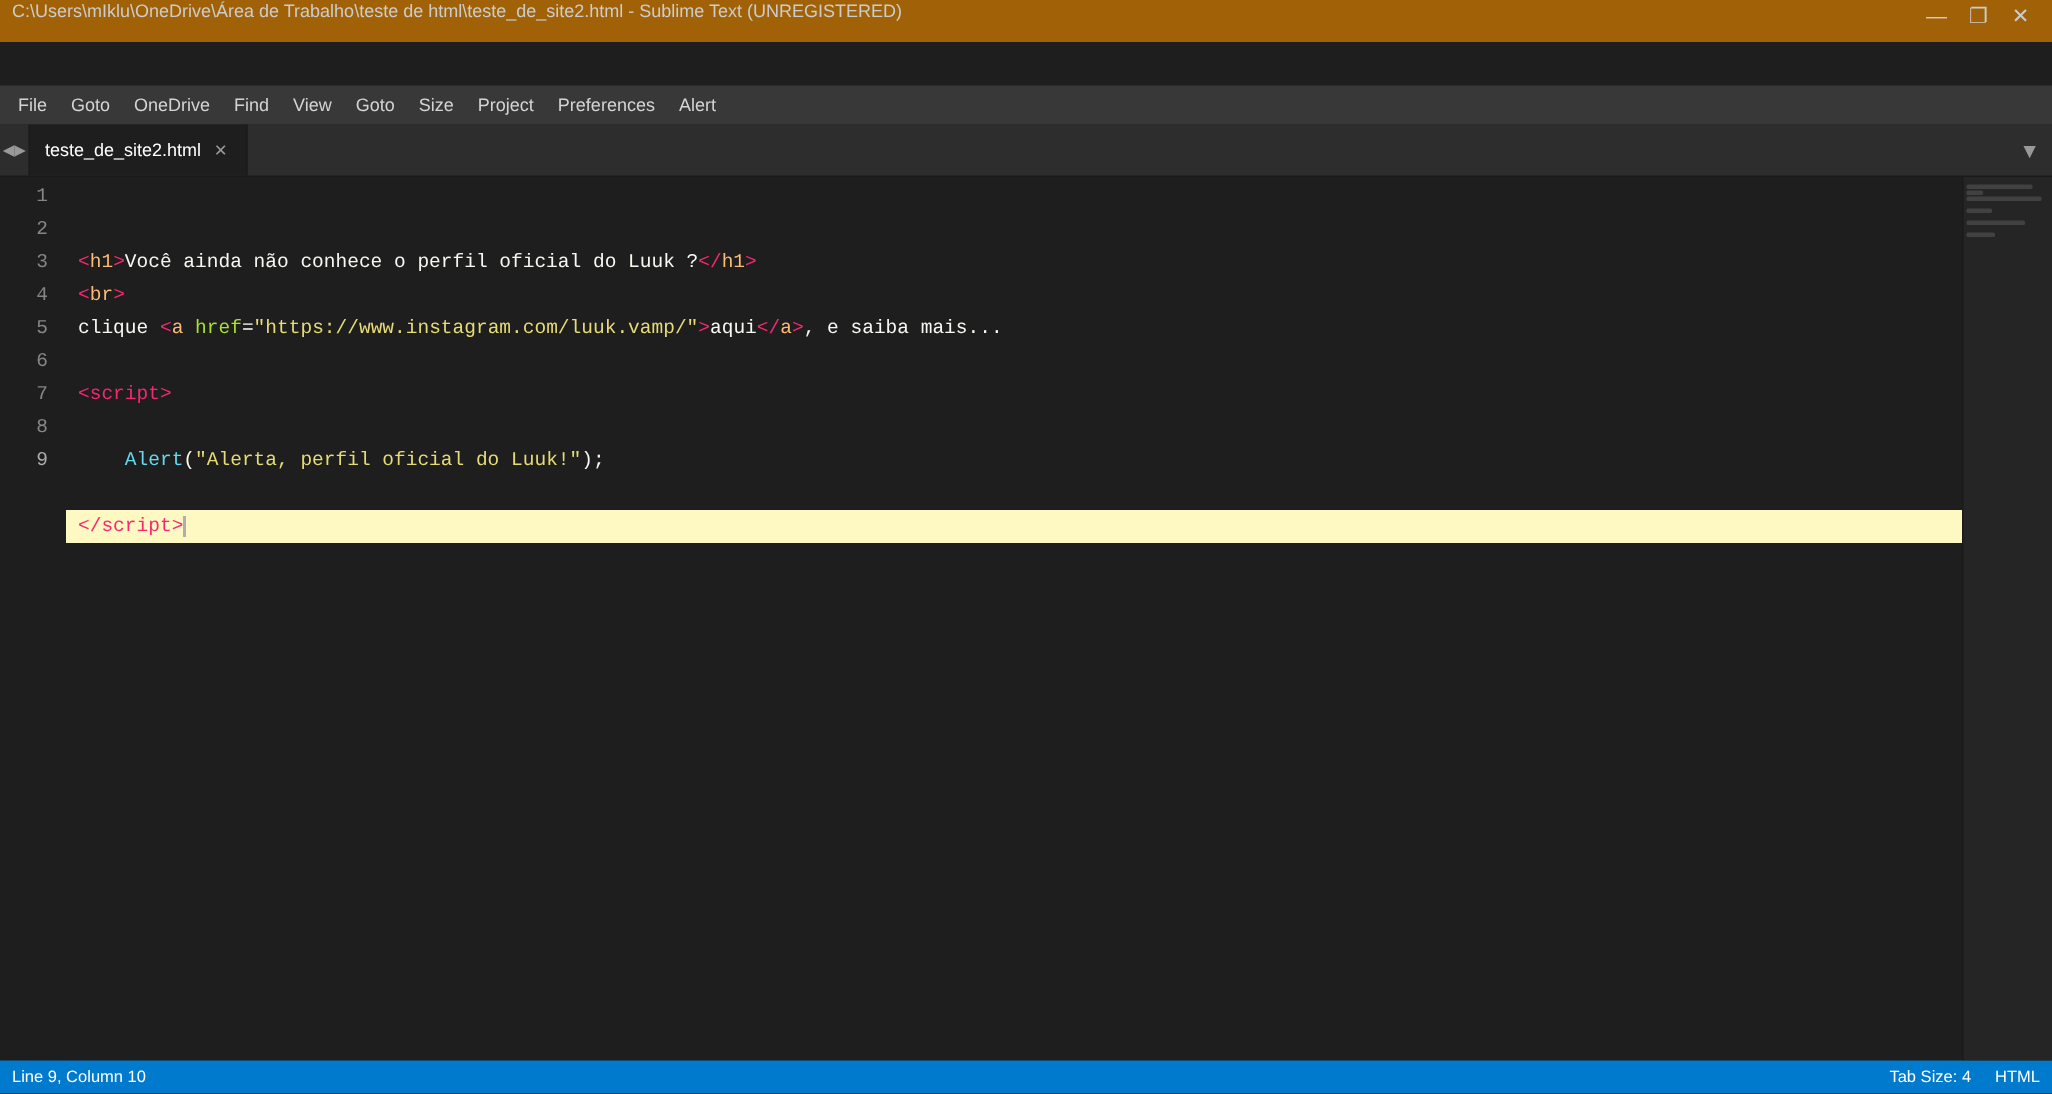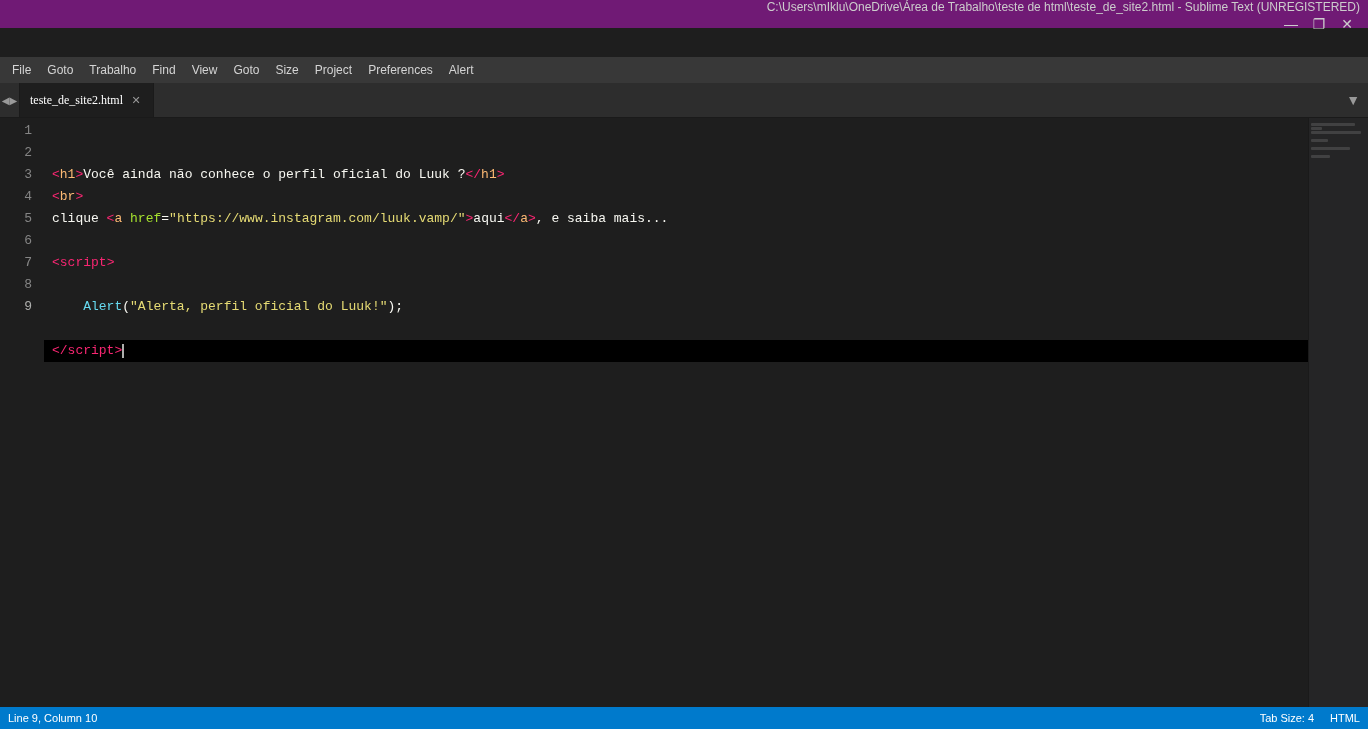--- a/index.html
+++ b/index.html
@@ -1,30 +1,29 @@
 <!DOCTYPE html>
 <html><head>
   <meta charset="utf-8">
   <style>
     * { margin: 0; padding: 0; box-sizing: border-box; }
     body { font-family: 'Consolas', 'Courier New', monospace; background: #1e1e1e; color: #d4d4d4; height: 729px; overflow: hidden; display: flex; flex-direction: column; }
 
     
     #title-bar {
-      background: #701a75;
+      background: #a16207;
       color: #cccccc;
       font-size: 12px;
       font-family: 'Segoe UI', sans-serif;
       height: 28px;
       display: flex;
-      align-items: flex-end;
+      align-items: flex-start;
       padding: 0 8px;
       justify-content: space-between;
       user-select: none;
-      flex-direction: column;
     }
     #title-bar-left { display: flex; align-items: center; gap: 6px; }
     #title-bar-controls { display: flex; gap: 2px; }
     .title-btn {
       width: 26px; height: 20px; background: transparent; border: none;
       color: #ccc; font-size: 14px; cursor: pointer; display: flex; align-items: center; justify-content: center;
     }
 
     
     #menu-bar {
@@ -56,21 +55,20 @@
       font-size: 12px;
     }
     #tab-nav-left {
       width: 20px; display: flex; align-items: center; justify-content: center;
       color: #999; font-size: 10px; cursor: pointer; border-right: 1px solid #1a1a1a;
     }
     .tab {
       display: flex; align-items: center; padding: 0 10px; gap: 6px;
       background: #23241f; color: #ccc; cursor: pointer; border-right: 1px solid #1a1a1a;
       min-width: 120px;
-      font-family: Liberation Serif, serif;
     }
     .tab.active { background: #1e1e1e; color: #fff; }
     .tab-close {
       font-size: 11px; color: #999; width: 14px; height: 14px;
       display: flex; align-items: center; justify-content: center; border-radius: 2px;
     }
     #tab-bar-right {
       margin-left: auto; display: flex; align-items: center; justify-content: center;
       padding: 0 8px; color: #999; font-size: 14px; cursor: pointer;
     }
@@ -125,21 +123,21 @@
       white-space: pre;
       color: #d4d4d4;
     }
 
     .code-line {
       display: block;
       min-height: 22px;
       padding-left: 8px;
     }
     .code-line.active-line {
-      background: #000000;
+      background: #fef9c3;
     }
 
     
     .tag { color: #f92672; }
     .tag-name { color: #fdba74; }
     .attr-name { color: #a6e22e; }
     .attr-value { color: #e6db74; }
     .keyword-script { color: #f92672; }
     .fn-name { color: #66d9ef; }
     .string { color: #e6db74; }
@@ -184,21 +182,21 @@
   <div id="title-bar-controls">
     <button class="title-btn">—</button>
     <button class="title-btn">❐</button>
     <button class="title-btn close">✕</button>
   </div>
 </div>
 
 <div id="menu-bar">
 <div class="menu-item">File</div>
     <div class="menu-item">Goto</div>
-    <div class="menu-item">Trabalho</div>
+    <div class="menu-item">OneDrive</div>
     <div class="menu-item">Find</div>
     <div class="menu-item">View</div>
     <div class="menu-item">Goto</div>
     <div class="menu-item">Size</div>
     <div class="menu-item">Project</div>
     <div class="menu-item">Preferences</div>
     <div class="menu-item">Alert</div>
   </div>
 
 <div id="tab-bar">

